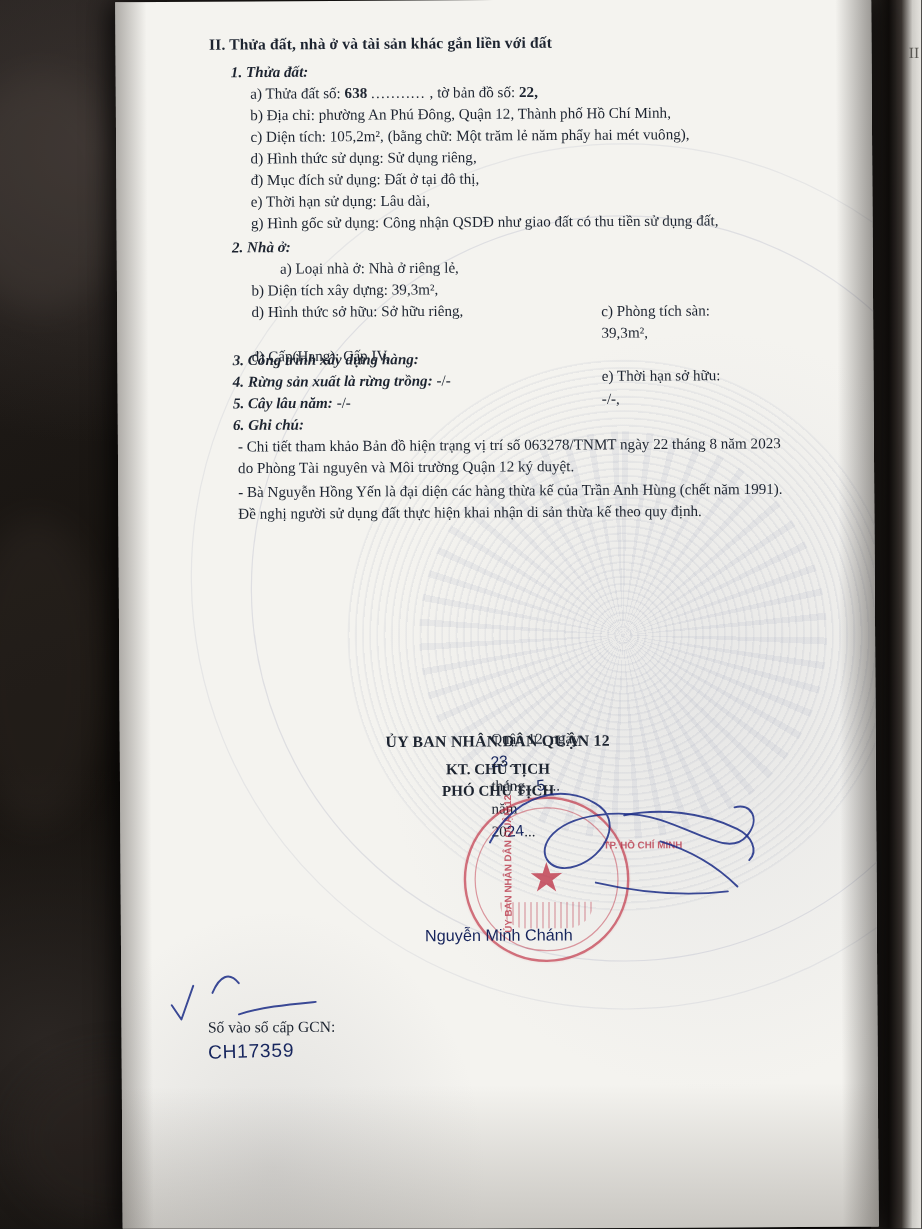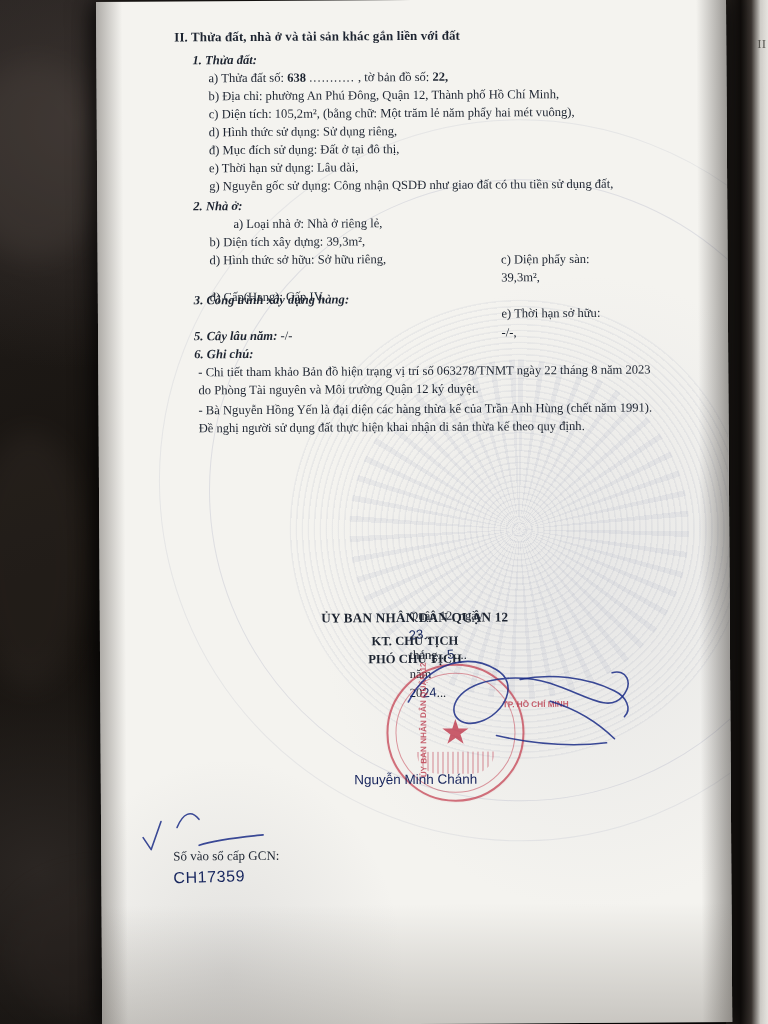--- a/index.html
+++ b/index.html
@@ -356,39 +356,39 @@
         <span>đ) Mục đích sử dụng:</span>
         <span>Đất ở tại đô thị,</span>
       </div>
 
       <div class="blk" style="left:112px; top:158px;">
         <span>e) Thời hạn sử dụng:</span>
         <span>Lâu dài,</span>
       </div>
 
       <div class="blk" style="left:112px; top:176px;">
-        <span>g) Nguyễn gốc sử dụng:</span>
+        <span>g) Hình gốc sử dụng:</span>
         <span>Công nhận QSDĐ như giao đất có thu tiền sử dụng đất,</span>
       </div>
 
       <div class="blk" style="left:96px; top:196px;">
         <span class="b i">2.</span>
         <span class="b i">Nhà ở:</span>
       </div>
 
       <div class="blk" style="left:112px; top:214px;margin-left:24px;">
         <span>a) Loại nhà ở:</span>
         <span>Nhà ở riêng lẻ,</span>
       </div>
 
       <div class="blk row2col" style="left:112px; top:232px; width:430px;">
         <span>b) Diện tích xây dựng:</span>
         <span>39,3m²,</span>
         <span class="col-b">
-          <span>c) Diện phẩy sàn:</span>
+          <span>c) Phòng tích sàn:</span>
           <span>39,3m²,</span>
         </span>
       </div>
 
       <div class="blk" style="left:112px; top:250px;text-align:right;">
         <span>d) Hình thức sở hữu:</span>
         <span>Sở hữu riêng,</span>
       </div>
 
       <div class="blk row2col" style="left:112px; top:268px; width:430px;">
@@ -399,20 +399,25 @@
           <span>-/-,</span>
         </span>
       </div>
 
       <div class="blk" style="left:96px; top:290px;">
         <span class="b i">3.</span>
         <span class="b i">Công trình xây dựng hàng:</span>
         <span></span>
       </div>
 
+      <div class="blk" style="left:96px; top:308px;">
+        <span class="b i">4.</span>
+        <span class="b i">Rừng sản xuất là rừng trồng:</span>
+        <span>-/-</span>
+      </div>
 
       <div class="blk" style="left:96px; top:326px;">
         <span class="b i">5.</span>
         <span class="b i">Cây lâu năm:</span>
         <span>-/-</span>
       </div>
 
       <div class="blk" style="left:96px; top:344px;">
         <span class="b i">6.</span>
         <span class="b i">Ghi chú:</span>

